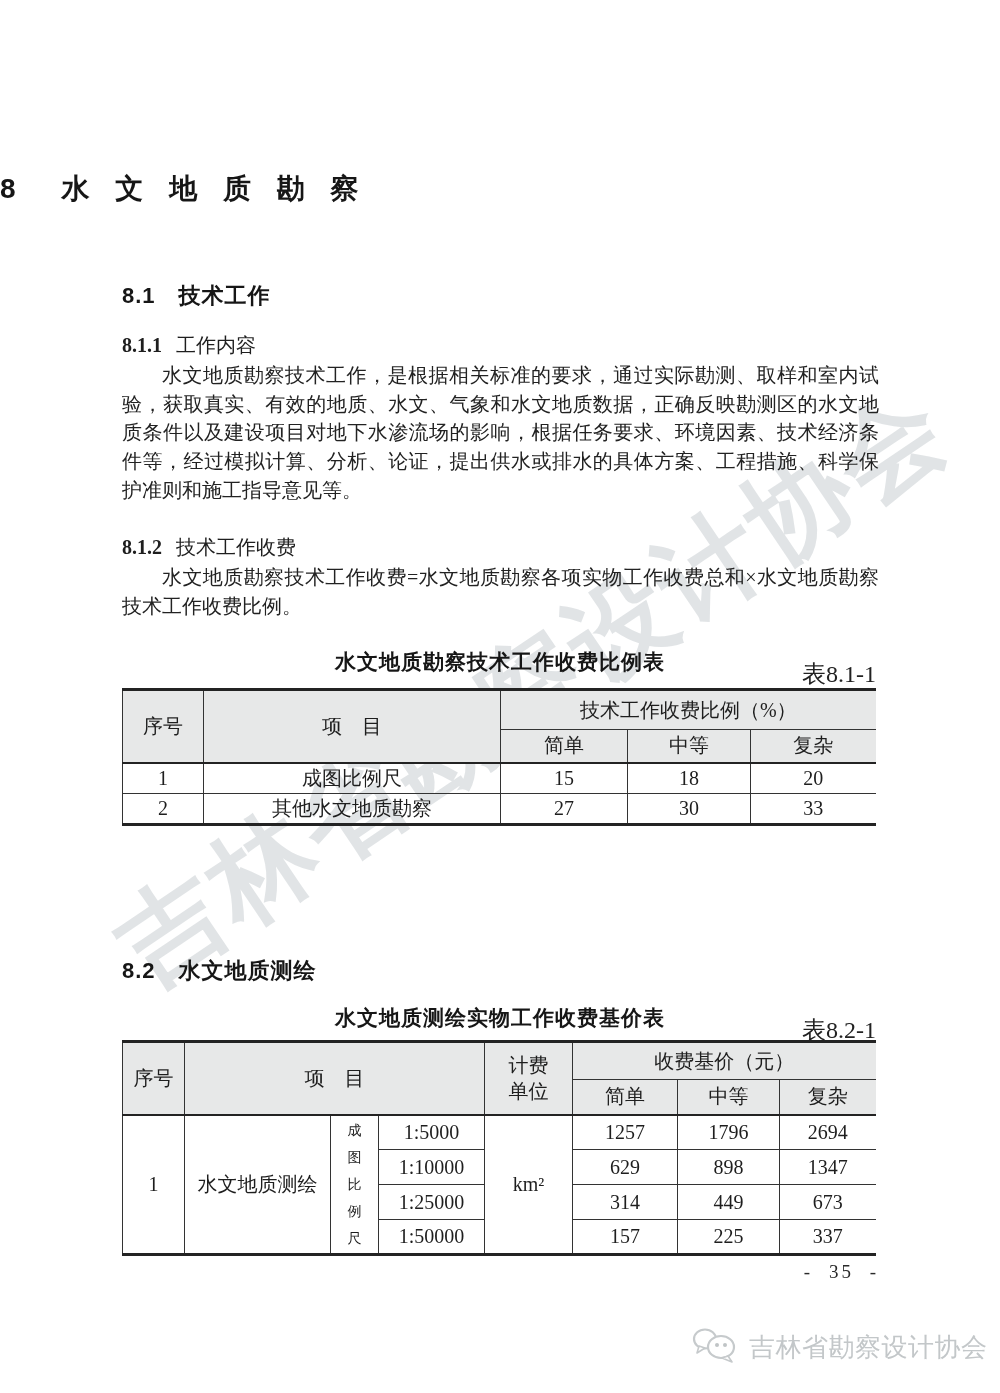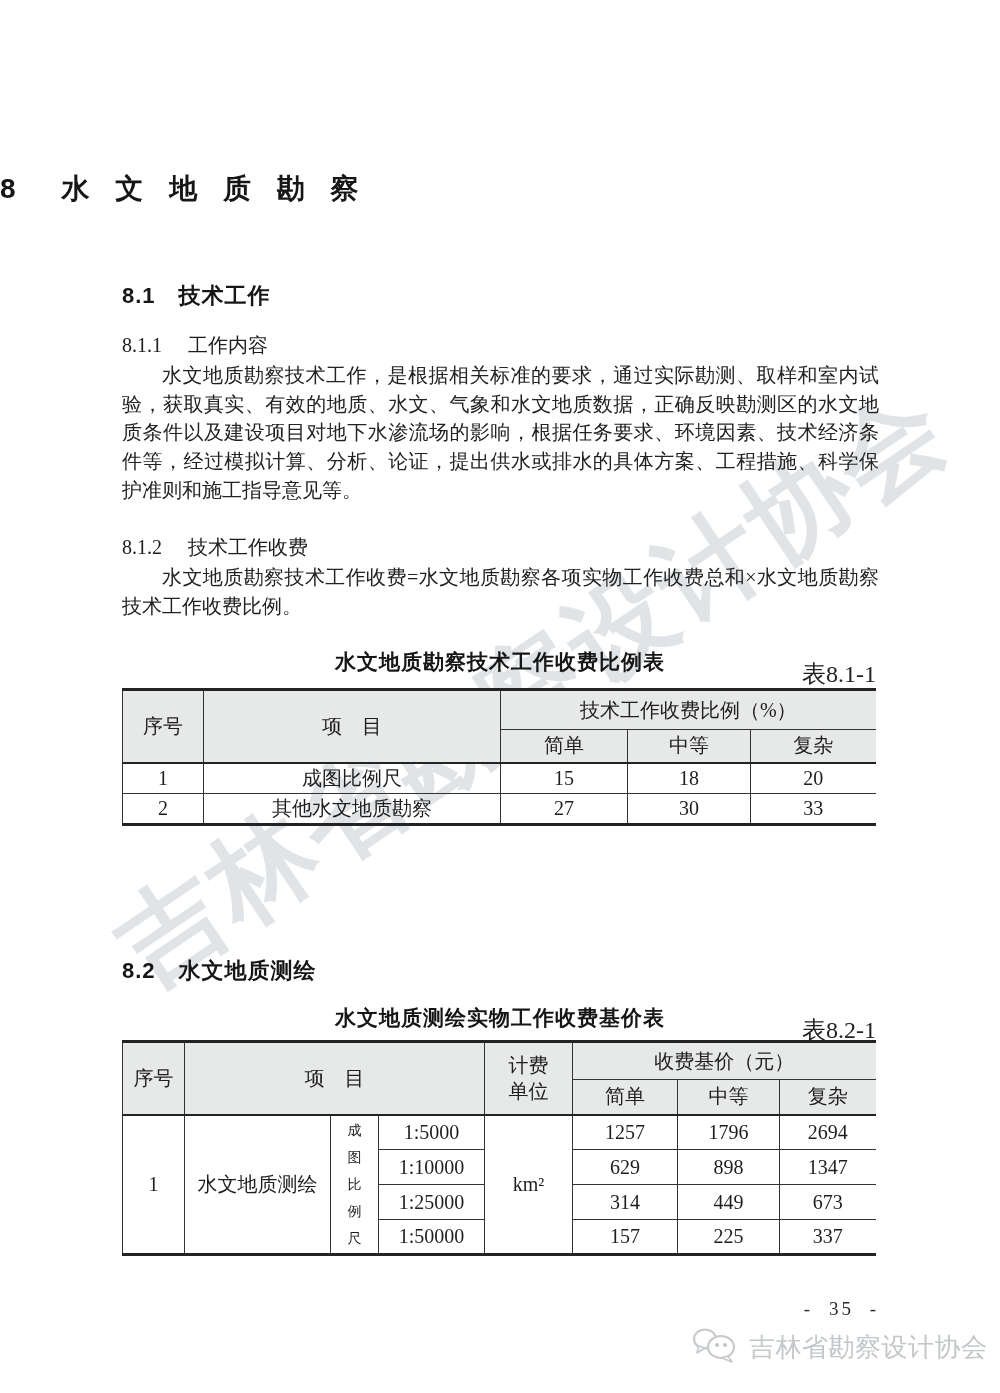--- a/index.html
+++ b/index.html
@@ -36,21 +36,21 @@
   }
   .sec-heading {
     font-family:"Liberation Sans","DejaVu Sans",sans-serif;
     font-weight:bold; font-size:22px; color:#161616;
     letter-spacing:1px;
     margin-top:14px;
   }
   .h81 { top:267px; left:122px; }
   .h82 { top:942px; left:122px;text-align:right; }
   .sub-heading { font-size:20px; }
-  .sub-heading .num { font-weight:normal; margin-right:26px;text-align:center; }
+  .sub-heading .num { font-weight:bold; margin-right:14px;text-align:center; }
   .h811 { top:332px; left:122px; }
   .h812 { top:534px; left:122px; }
 
   .para {
     left:122px; width:757px;
     font-size:20px; line-height:28.7px;
     text-align:justify;
     text-indent:40px;
     color:#222;
   }
@@ -113,21 +113,20 @@
     top:840px; left:139px; width:740px;
     font-size:17.5px; line-height:35.6px; color:#242424;
   }
   .notes .n2 { padding-left:39px; }
   .notes .n3 { padding-left:73px; }
 
   .page-num {
     top:1261px; right:121px;
     font-size:19px; letter-spacing:3px; word-spacing:8px;
     color:#2a2a2a;
-    margin-top:37px;
   }
   .footer-brand {
     top:1326px; left:692px;
     display:flex; align-items:center; gap:9px;
   }
   .footer-brand .brand-text {
     font-family:"Liberation Sans","DejaVu Sans",sans-serif;
     font-size:26px; letter-spacing:0.5px;
     color:#c3c7c9;
     text-shadow:0 1px 0 #ffffff;

